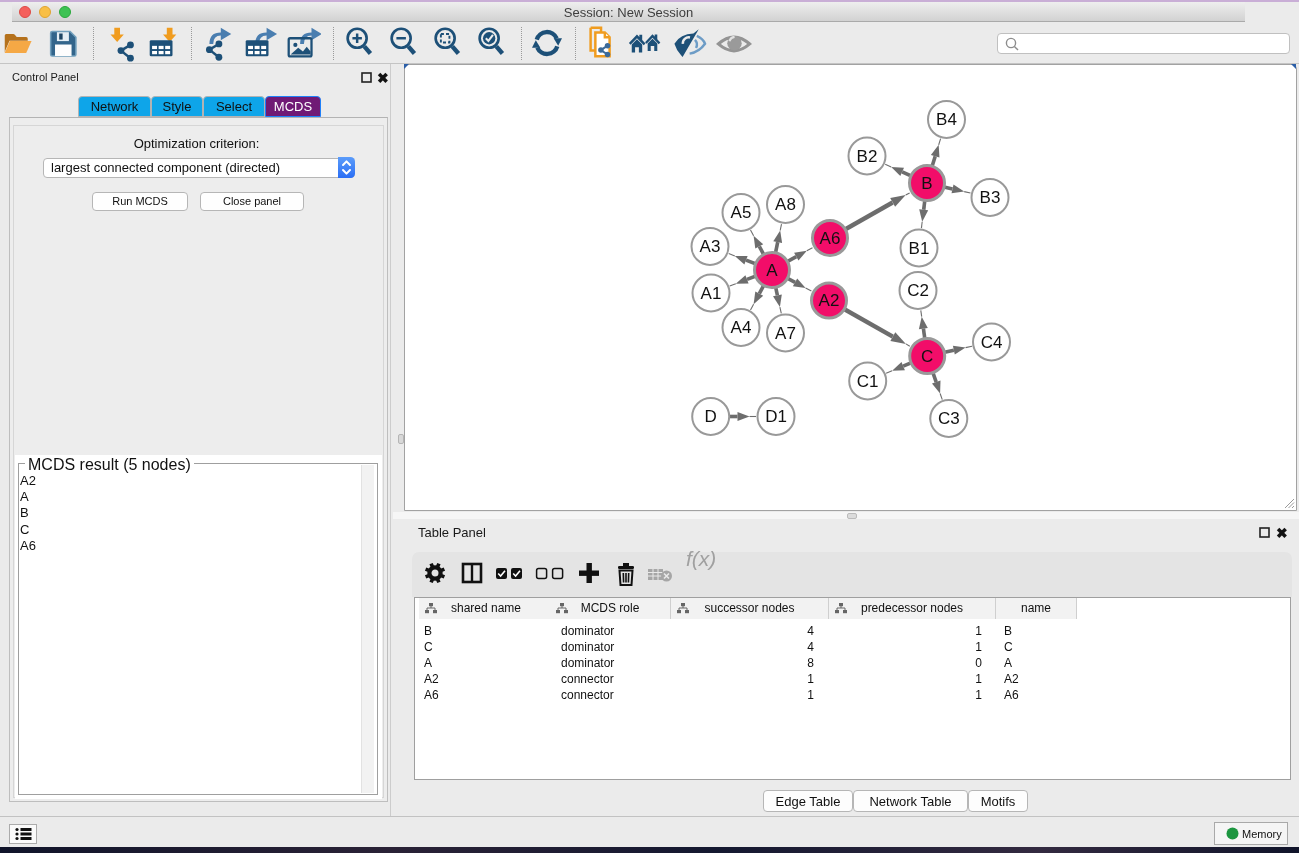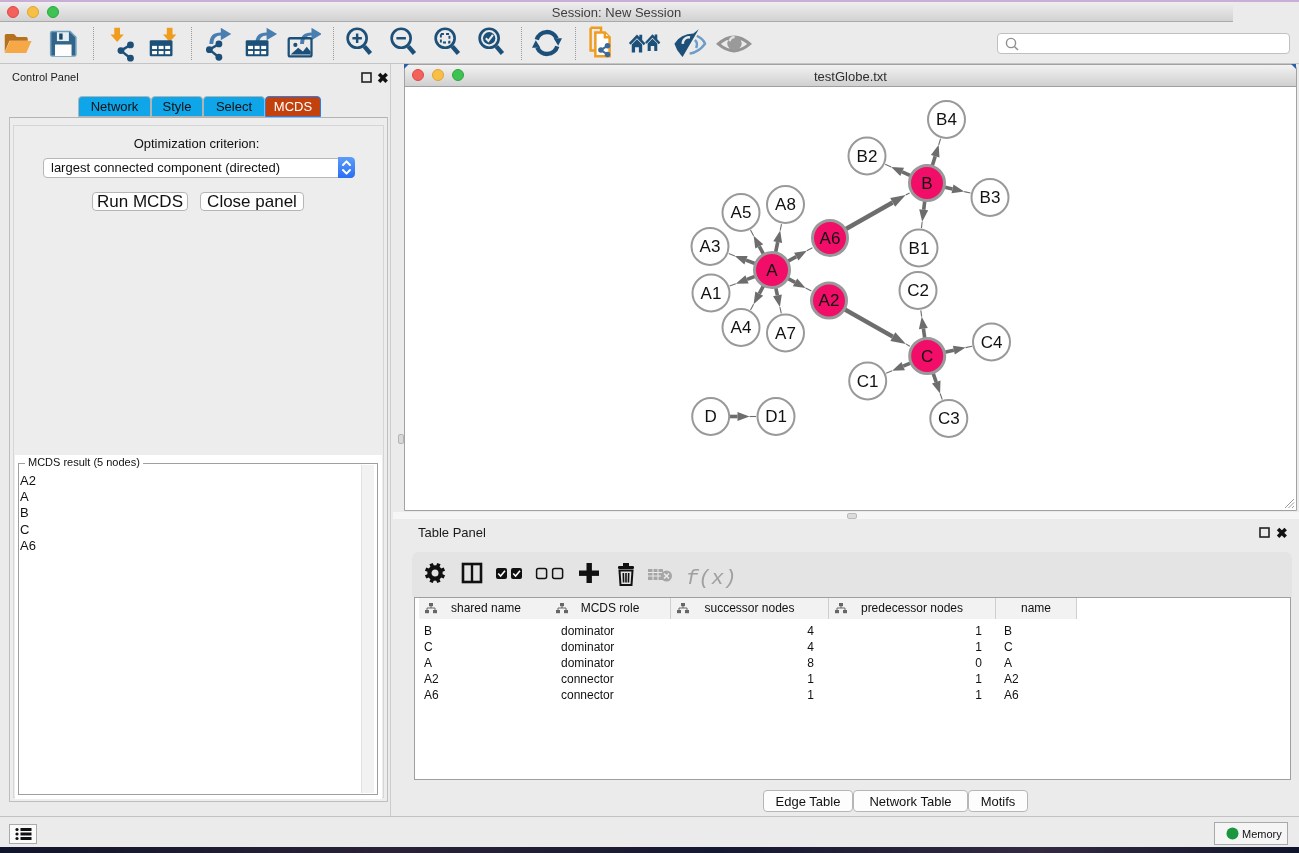--- a/index.html
+++ b/index.html
@@ -1,39 +1,39 @@
 <!DOCTYPE html>
 <html><head><meta charset="utf-8"><style>
 *{margin:0;padding:0;box-sizing:border-box}
 html,body{width:1299px;height:853px;overflow:hidden;font-family:"Liberation Sans",sans-serif;background:#ebebeb;position:relative}
 .abs{position:absolute}
 
 #purpletop{left:0;top:0;width:1299px;height:2px;background:#c9aed6}
-#titlebar{left:0;top:2px;width:1233px;height:20px;background:linear-gradient(#eeeeee,#d2d2d2);border-bottom:1px solid #aaa}
+#titlebar{left:12px;top:2px;width:1233px;height:20px;background:linear-gradient(#eeeeee,#d2d2d2);border-bottom:1px solid #aaa}
 #titlebar .t{position:absolute;left:0;right:0;top:3px;text-align:center;font-size:13px;color:#3e3e3e}
 .tl{position:absolute;top:6px;width:12px;height:12px;border-radius:50%}
 #toolbar{left:0;top:23px;width:1299px;height:41px;background:#ebebeb;border-bottom:1px solid #c4c4c4}
 .sep{position:absolute;top:4px;height:33px;width:0;border-left:1px dotted #9a9a9a}
 .tbi{position:absolute;top:2px;width:38px;height:38px}
 #search{position:absolute;left:997px;top:10px;width:293px;height:21px;background:#fff;border:1px solid #c0c0c0;border-radius:4px}
 
 #cp-title{left:12px;top:71px;font-size:11px;color:#1a1a1a}
 .panicon{position:absolute;font-size:13px;color:#111}
 #cp-tabs{left:0;top:96px;width:393px;height:21px}
 .tab{position:absolute;top:0;height:21px;border:1px solid #b3b3b3;background:#0ea5e9;border-radius:4px 4px 0 0;font-size:13px;color:#111;text-align:center;line-height:20px}
-.tabsel{background:#c2410c;border-color:#1f80f9;color:#fff}
+.tabsel{background:#701a75;border-color:#1f80f9;color:#fff}
 #cp-outer{left:9px;top:117px;width:379px;height:685px;background:#ededed;border:1px solid #bebebe;border-top:1px solid #b3b3b3}
 #cp-inner{left:13px;top:125px;width:371px;height:673px;border:1px solid #d6d6d6}
 #optlabel{left:0;top:136px;width:393px;text-align:center;font-size:13px;color:#111}
 #dropdown{left:43px;top:158px;width:312px;height:20px;background:#fff;border:1px solid #b6b6b6;border-radius:4px;font-size:13px;color:#111;line-height:17px;padding-left:7px}
 #ddbtn{left:338px;top:157px;width:17px;height:21px;border-radius:0 4.5px 4.5px 0;background:linear-gradient(#5b9cfa,#2a6ef5)}
-.btn{position:absolute;height:19px;background:#fefefe;border:1px solid #b6b6b6;border-radius:4px;font-size:17px;color:#111;text-align:center;line-height:17px}
+.btn{position:absolute;height:19px;background:#fefefe;border:1px solid #b6b6b6;border-radius:4px;font-size:11px;color:#111;text-align:center;line-height:17px}
 #resbox{left:15px;top:455px;width:367px;height:344px;background:#fff}
 #resgroup{left:18px;top:463px;width:360px;height:332px;border:1px solid #9f9f9f}
-#reslabel{left:25px;top:456px;background:#fff;padding:0 3px;font-size:11px;color:#111}
+#reslabel{left:25px;top:456px;background:#fff;padding:0 3px;font-size:16px;color:#111}
 #reslist{left:20px;top:473px;width:340px;font-size:13px;color:#111;line-height:16.2px}
 #resscroll{left:361px;top:465px;width:13px;height:328px;background:#f2f2f2;border-left:1px solid #e2e2e2}
 
 #netwin{left:404px;top:64px;width:893px;height:447px;border:1px solid #a2a2a2;background:#fff;border-radius:5px 5px 0 0}
 #nettitle{position:absolute;left:0;top:0;width:100%;height:22px;background:linear-gradient(#f2f2f2,#d0d0d0);border-bottom:1px solid #9f9f9f;border-radius:4px 4px 0 0}
 #nettitle .t{position:absolute;left:0;right:0;top:4px;text-align:center;font-size:13px;color:#2e2e2e}
 .nl{font-size:17px;fill:#111;text-anchor:middle;dominant-baseline:central;font-family:"Liberation Sans",sans-serif}
 
 #tp-title{left:418px;top:525px;font-size:13px;color:#1a1a1a}
 #tp-toolbar{left:414px;top:547px;width:877px;height:50px}
@@ -236,26 +236,20 @@
       </g>
     </svg></div>
 <div class="btn" style="left:92px;top:192px;width:96px">Run MCDS</div>
 <div class="btn" style="left:200px;top:192px;width:104px">Close panel</div>
 <div class="abs" id="resbox"></div>
 <div class="abs" id="resgroup"></div>
 <div class="abs" id="reslabel">MCDS result (5 nodes)</div>
 <div class="abs" id="resscroll"></div>
 <div class="abs" id="reslist">A2<br>A<br>B<br>C<br>A6</div>
 <div class="abs" id="netwin">
-  <div id="nettitle">
-    <div class="tl" style="left:7px;top:4px;background:#f4605c;border:1px solid #dd4a45"></div>
-    <div class="tl" style="left:27px;top:4px;background:#f8bf47;border:1px solid #e0a431"></div>
-    <div class="tl" style="left:47px;top:4px;background:#3ec254;border:1px solid #2aa83c"></div>
-    <div class="t">testGlobe.txt</div>
-  </div>
   <svg width="891" height="424" style="position:absolute;left:0;top:22px">
 <line x1="367" y1="183" x2="342.0" y2="192.4" stroke="#6d6d6d" stroke-width="3.6"></line>
 <line x1="330.8" y1="196.7" x2="324.7" y2="198.9" stroke="#6d6d6d" stroke-width="1.1"></line>
 <polygon points="330.8,196.7 340.4,188.2 343.6,196.6" fill="#6d6d6d"></polygon>
 <line x1="367" y1="183" x2="341.0" y2="173.1" stroke="#6d6d6d" stroke-width="3.6"></line>
 <line x1="329.8" y1="168.9" x2="323.7" y2="166.6" stroke="#6d6d6d" stroke-width="1.1"></line>
 <polygon points="329.8,168.9 342.6,168.9 339.4,177.4" fill="#6d6d6d"></polygon>
 <line x1="367" y1="183" x2="354.3" y2="206.6" stroke="#6d6d6d" stroke-width="3.6"></line>
 <line x1="348.6" y1="217.2" x2="345.5" y2="222.9" stroke="#6d6d6d" stroke-width="1.1"></line>
 <polygon points="348.6,217.2 350.3,204.5 358.2,208.7" fill="#6d6d6d"></polygon>
@@ -428,21 +422,21 @@
       <rect x="1" y="2" width="15" height="11" fill="#a6a6a6"></rect>
       <g stroke="#e9e9e9" stroke-width="1">
         <line x1="1" y1="5.5" x2="16" y2="5.5"></line>
         <line x1="1" y1="9" x2="16" y2="9"></line>
         <line x1="6" y1="2" x2="6" y2="13"></line>
         <line x1="11" y1="2" x2="11" y2="13"></line>
       </g>
 <circle cx="19.5" cy="9" r="5.5" fill="#a6a6a6"></circle>
       <path d="M17 6.5 L22 11.5 M22 6.5 L17 11.5" stroke="#e9e9e9" stroke-width="1.6"></path>
     </svg>
-  <span style="position:absolute;left:272px;top:20px;font-family:Liberation Mono, monospace;font-style:italic;font-size:21px;color:#a0a0a0">f(x)</span>
+  <span style="position:absolute;left:272px;top:0;font-family:Liberation Sans, sans-serif;font-style:italic;font-size:21px;color:#a0a0a0">f(x)</span>
   </div>
 <div class="abs" id="tp-table">
   <div class="th" style="left:4px;width:135px"><svg width="12" height="11" viewBox="0 0 12 11" style="position:absolute;left:6px;top:5px">
         <g fill="#666">
           <rect x="4" y="0" width="4" height="3.2"></rect>
           <rect x="0" y="7" width="4" height="3.2"></rect>
           <rect x="8" y="7" width="4" height="3.2"></rect>
         </g>
         <g stroke="#666" stroke-width="1">
           <path d="M6 3 L6 5 M2 7 L2 5 L10 5 L10 7" fill="none"></path>

